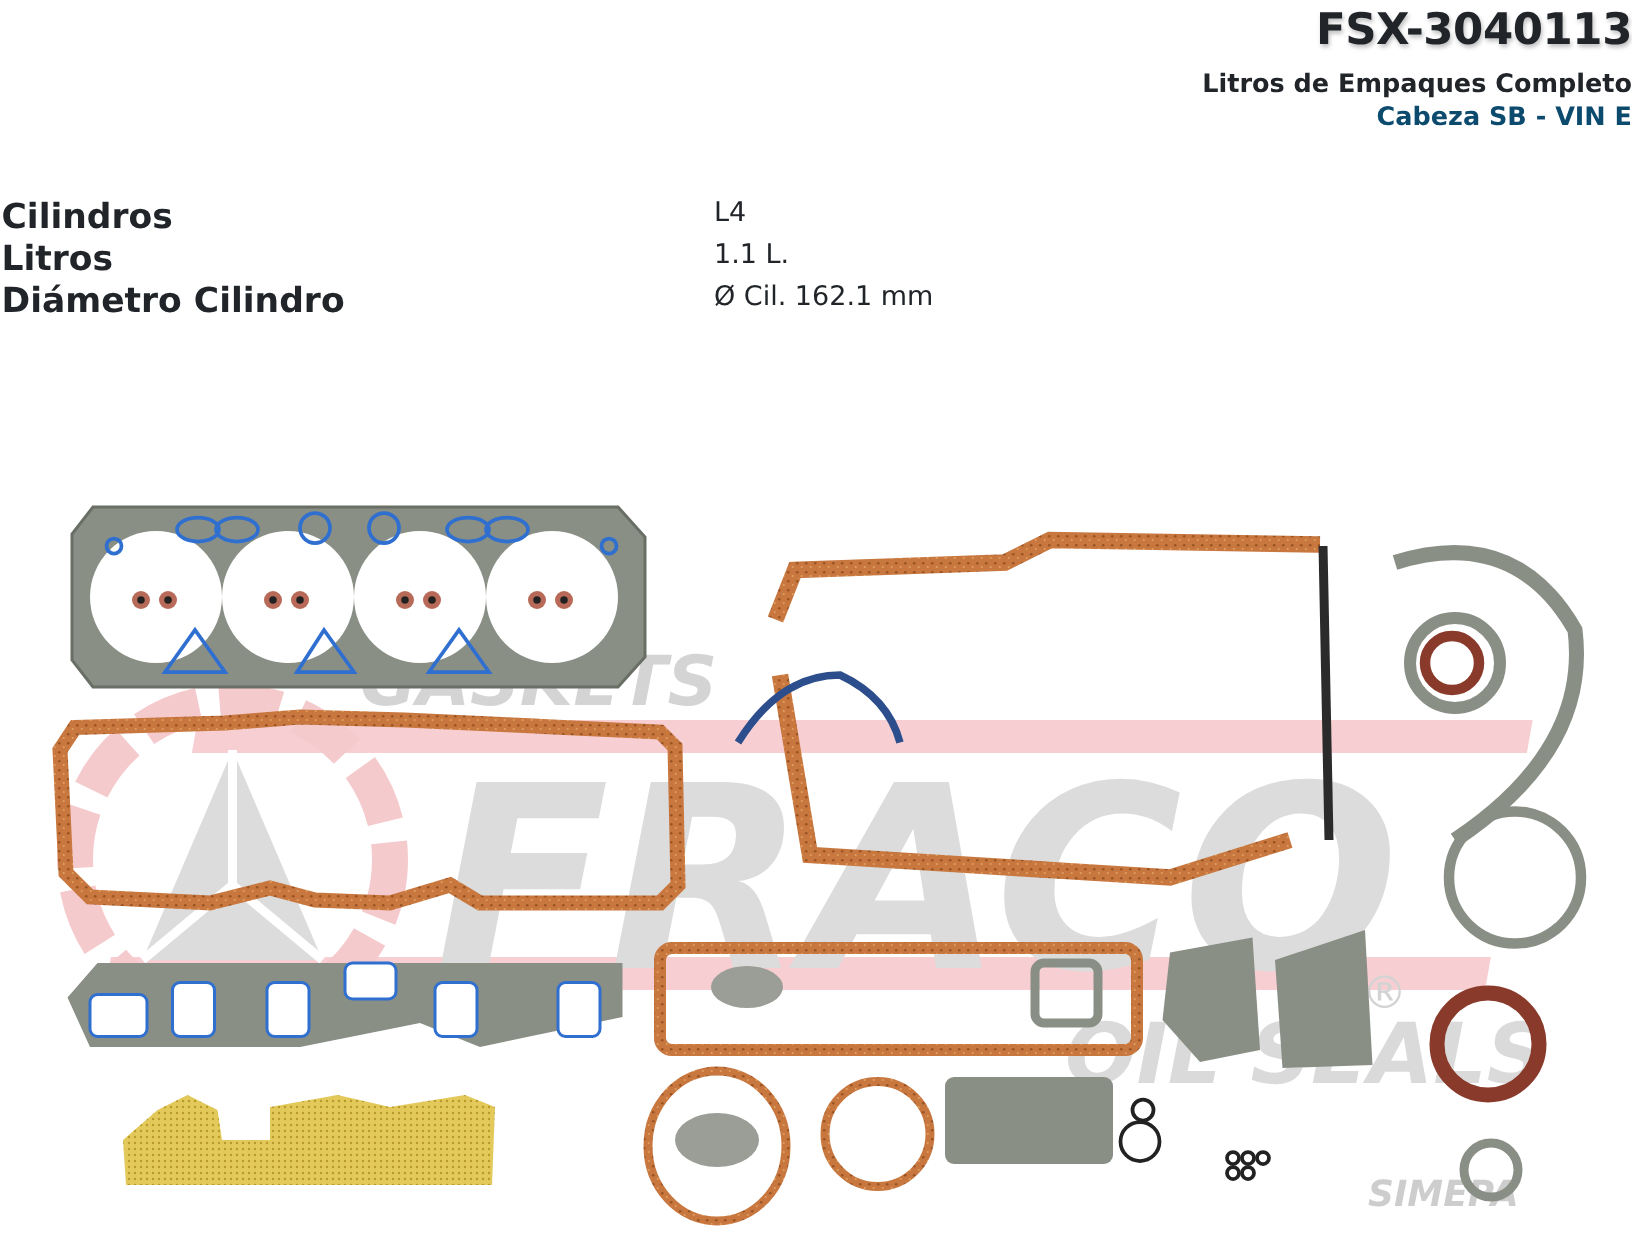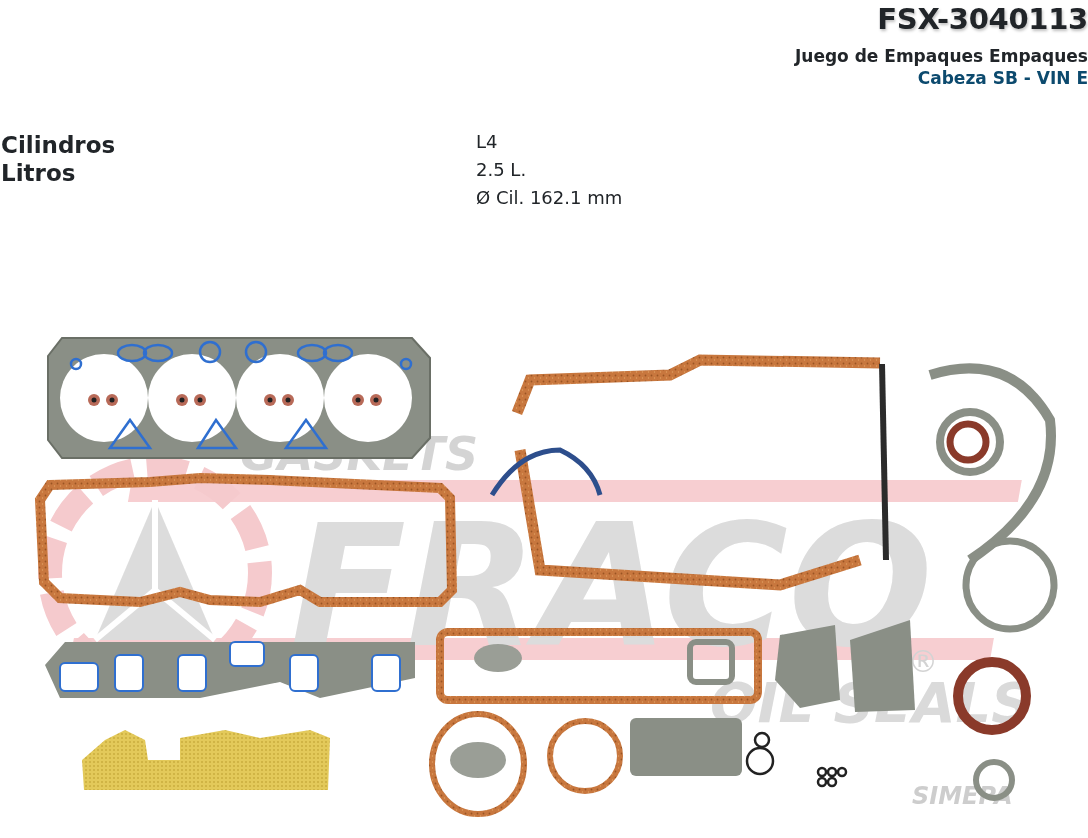--- a/index.html
+++ b/index.html
@@ -17,34 +17,35 @@
   .spec-value { position: absolute; left: 476px; top: 0; font-size: 18px; line-height: 22px; color: #212529; }
 
   .figure { position: absolute; left: 20px; top: 320px; width: 1068px; height: 518px; }
   .figure svg { width: 100%; height: 100%; display: block; }
 </style>
 </head>
 <body>
 
 <div class="header">
   <div class="part-number">FSX-3040113</div>
-  <div class="subtitle">Juego de Empaques Empaques</div>
+  <div class="subtitle">Litros de Empaques Completo</div>
   <div class="subtitle2">Cabeza SB - VIN E</div>
 </div>
 
 <div class="specs">
   <div class="spec-row">
     <span class="spec-label">Cilindros</span>
     <span class="spec-value">L4</span>
   </div>
   <div class="spec-row">
     <span class="spec-label">Litros</span>
-    <span class="spec-value">2.5 L.</span>
+    <span class="spec-value">1.1 L.</span>
   </div>
   <div class="spec-row">
+    <span class="spec-label">Diámetro Cilindro</span>
     <span class="spec-value">Ø Cil. 162.1 mm</span>
   </div>
 </div>
 
 <div class="figure">
   <svg viewBox="0 0 1068 518" xmlns="http://www.w3.org/2000/svg">
     <defs>
       <pattern id="cork" width="6" height="6" patternUnits="userSpaceOnUse">
         <rect width="6" height="6" fill="#c8773e"></rect>
         <circle cx="1.5" cy="1.5" r="0.9" fill="#9a5423"></circle>

